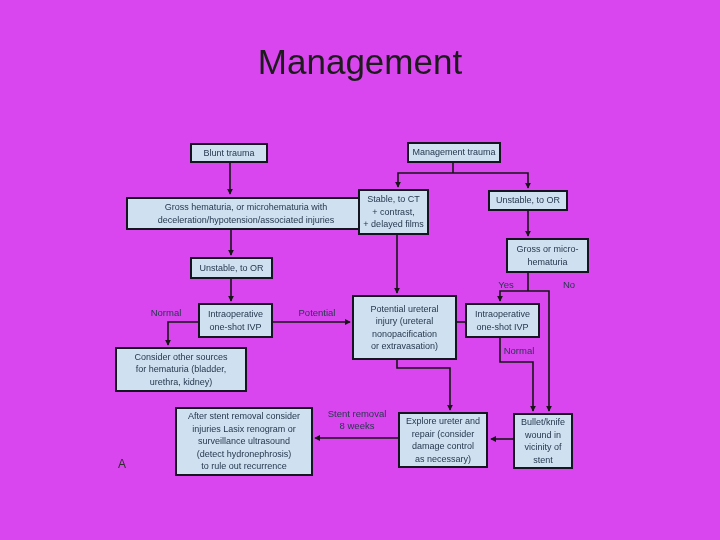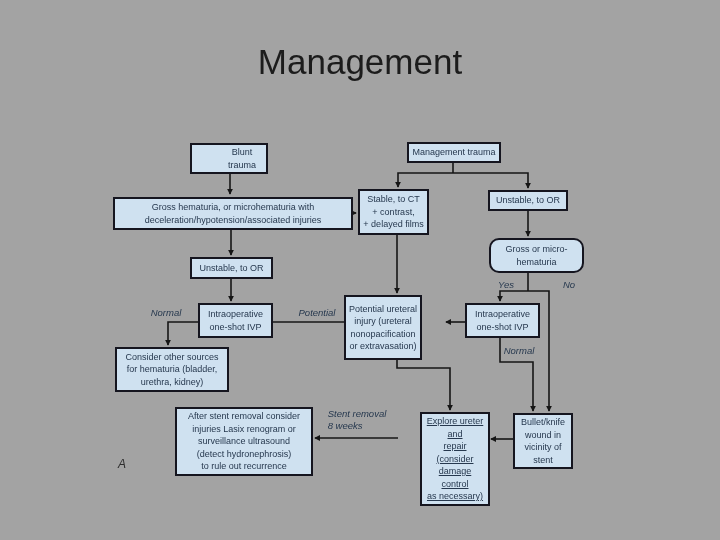--- a/index.html
+++ b/index.html
@@ -5,21 +5,21 @@
   html, body {
     margin: 0;
     padding: 0;
     background: #ffffff;
     font-family: "Liberation Sans", sans-serif;
   }
   .slide {
     position: relative;
     width: 720px;
     height: 540px;
-    background: #a3a3a3;
+    background: #d946ef;
     overflow: hidden;
   }
   .slide-title {
     position: absolute;
     top: 42px;
     left: 0;
     width: 100%;
     margin: 0;
     text-align: center;
     font-size: 35px;
@@ -55,23 +55,22 @@
     align-items: center;
     justify-content: center;
     padding: 1px 2px;
   }
   .flow-label {
     position: absolute;
     transform: translate(-50%, -50%);
     color: var(--box-text, #26384e);
     font-size: 9.5px;
     line-height: 12px;
-    text-align: left;
+    text-align: center;
     white-space: pre-line;
-    font-style: italic;
   }
   .flow-label.figure {
     font-size: 12px;
     color: #2e2e2e;
   }
 </style>
 </head>
 <body>
 
 <div class="slide">
@@ -100,48 +99,48 @@
           <polyline points="528,291 500,291 500,301" fill="none" stroke="#161616" stroke-width="1.6" marker-end="url(#arrowhead)"></polyline>
           <polyline points="528,291 549,291 549,411" fill="none" stroke="#161616" stroke-width="1.6" marker-end="url(#arrowhead)"></polyline>
           <polyline points="465,322 446,322" fill="none" stroke="#161616" stroke-width="1.6" marker-end="url(#arrowhead)"></polyline>
           <polyline points="500,338 500,362 533,362 533,411" fill="none" stroke="#161616" stroke-width="1.6" marker-end="url(#arrowhead)"></polyline>
           <polyline points="397,360 397,368 450,368 450,410" fill="none" stroke="#161616" stroke-width="1.6" marker-end="url(#arrowhead)"></polyline>
           <polyline points="513,439 491,439" fill="none" stroke="#161616" stroke-width="1.6" marker-end="url(#arrowhead)"></polyline>
           <polyline points="398,438 315,438" fill="none" stroke="#161616" stroke-width="1.6" marker-end="url(#arrowhead)"></polyline>
         </g>
     </svg>
     <div id="node-layer">
-        <div class="flow-node" style="left: 190px; top: 143px; width: 78px; min-height: 20px; padding-left: 28px;">Blunt trauma</div>
+        <div class="flow-node" style="left: 190px; top: 143px; width: 78px; min-height: 20px;">Blunt trauma</div>
         <div class="flow-node" style="left: 407px; top: 142px; width: 94px; min-height: 21px;">Management trauma</div>
-        <div class="flow-node" style="left: 113px; top: 197px; width: 240px; min-height: 33px;">Gross hematuria, or microhematuria with
+        <div class="flow-node" style="left: 126px; top: 197px; width: 240px; min-height: 33px;">Gross hematuria, or microhematuria with
 deceleration/hypotension/associated injuries</div>
         <div class="flow-node" style="left: 358px; top: 189px; width: 71px; min-height: 46px;">Stable, to CT
 + contrast,
 + delayed films</div>
         <div class="flow-node" style="left: 488px; top: 190px; width: 80px; min-height: 21px;">Unstable, to OR</div>
         <div class="flow-node" style="left: 190px; top: 257px; width: 83px; min-height: 22px;">Unstable, to OR</div>
-        <div class="flow-node" style="left: 489px; top: 238px; width: 95px; min-height: 35px; border-radius: 10px;">Gross or micro-
+        <div class="flow-node" style="left: 506px; top: 238px; width: 83px; min-height: 35px;">Gross or micro-
 hematuria</div>
         <div class="flow-node" style="left: 198px; top: 303px; width: 75px; min-height: 35px;">Intraoperative
 one-shot IVP</div>
         <div class="flow-node" style="left: 465px; top: 303px; width: 75px; min-height: 35px;">Intraoperative
 one-shot IVP</div>
-        <div class="flow-node" style="left: 344px; top: 295px; width: 78px; min-height: 65px;">Potential ureteral
+        <div class="flow-node" style="left: 352px; top: 295px; width: 105px; min-height: 65px;">Potential ureteral
 injury (ureteral
 nonopacification
 or extravasation)</div>
-        <div class="flow-node" style="left: 115px; top: 347px; width: 114px; min-height: 45px;">Consider other sources
+        <div class="flow-node" style="left: 115px; top: 347px; width: 132px; min-height: 45px;">Consider other sources
 for hematuria (bladder,
 urethra, kidney)</div>
         <div class="flow-node" style="left: 175px; top: 407px; width: 138px; min-height: 65px;">After stent removal consider
 injuries Lasix renogram or
 surveillance ultrasound
 (detect hydronephrosis)
 to rule out recurrence</div>
-        <div class="flow-node" style="left: 420px; top: 412px; width: 70px; min-height: 55px; text-decoration: underline;">Explore ureter and
+        <div class="flow-node" style="left: 398px; top: 412px; width: 90px; min-height: 55px;">Explore ureter and
 repair (consider
 damage control
 as necessary)</div>
         <div class="flow-node" style="left: 513px; top: 413px; width: 60px; min-height: 53px;">Bullet/knife
 wound in
 vicinity of
 stent</div>
       </div>
     <div id="label-layer">
         <div class="flow-label" style="left: 166px; top: 313px;">Normal</div>

